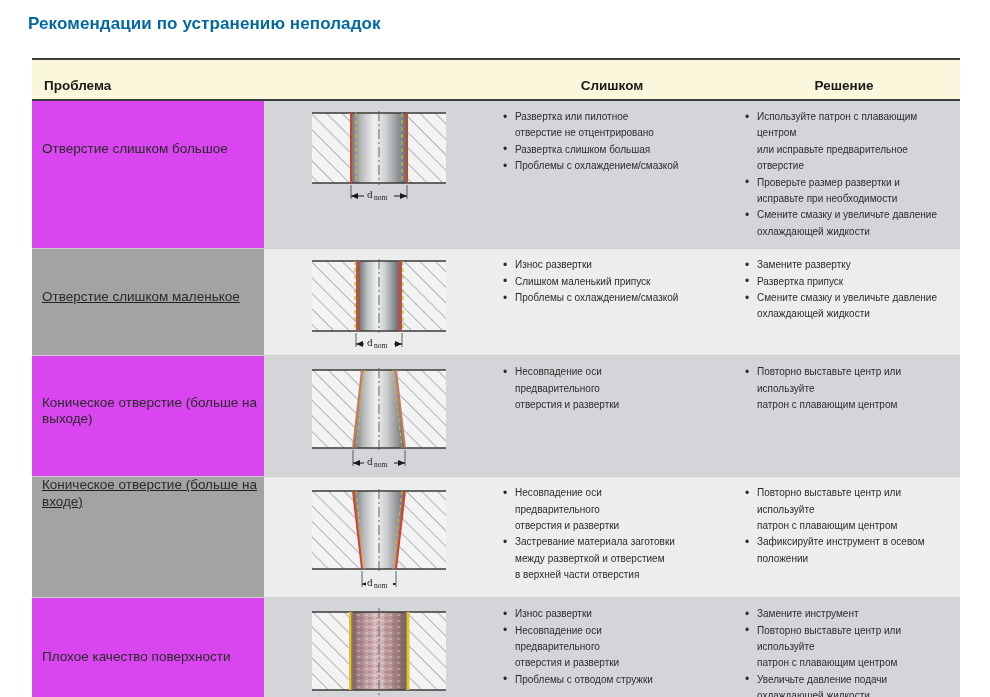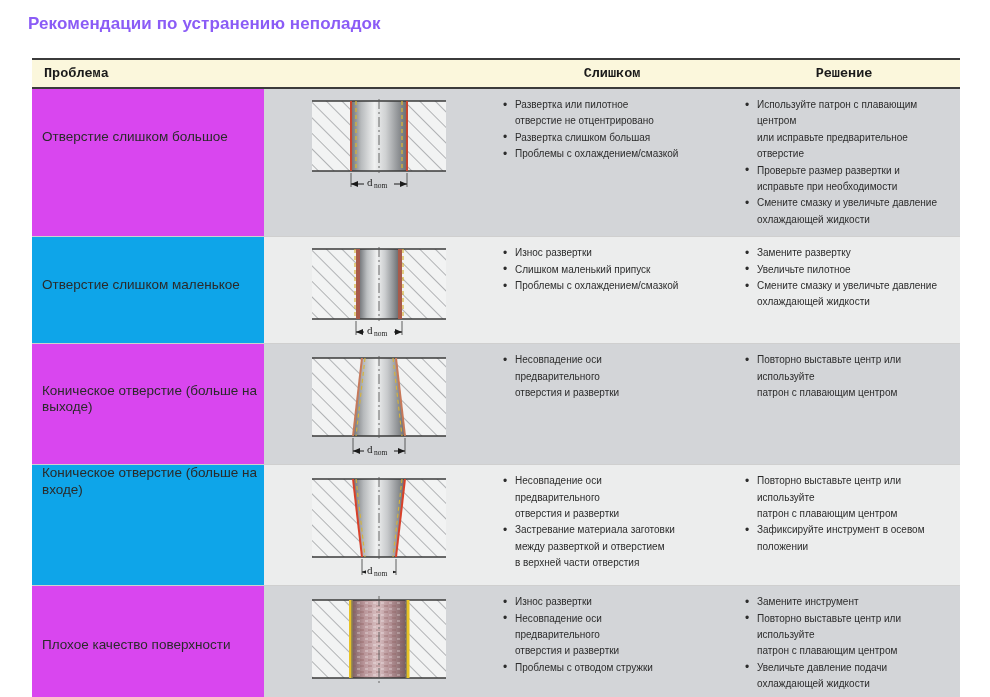--- a/index.html
+++ b/index.html
@@ -15,58 +15,57 @@
     position: relative;
     overflow: hidden;
   }
   .page-title {
     position: absolute;
     left: 28px;
     top: 14px;
     font-size: 17px;
     font-weight: bold;
     letter-spacing: 0.1px;
-    color: #8b5cf6;
+    color: #0369a1;
   }
   .table-wrap {
     position: absolute;
     left: 32px;
     top: 58px;
     width: 928px;
   }
   table.tbl {
     border-collapse: collapse;
     width: 928px;
     table-layout: fixed;
   }
   table.tbl th {
     background: #fbf7dc;
     font-size: 13.5px;
     font-weight: bold;
     color: #1a1a1a;
-    padding: 6px 0 6px 0;
+    padding: 18px 0 6px 0;
     text-align: center;
     border-top: 2px solid #3b3b3b;
     border-bottom: 2px solid #3b3b3b;
     vertical-align: middle;
-    font-family: Liberation Mono, monospace;
   }
   table.tbl th.th-problem {
     text-align: left;
     padding-left: 12px;
   }
   table.tbl td {
     vertical-align: top;
     border-bottom: 1px solid #cfcfcf;
     padding: 0;
   }
   tr.row-odd td { background: #d3d5d8; }
   tr.row-even td { background: #eceded; }
   tr.row-odd td.cell-problem { background: #d946ef; }
-  tr.row-even td.cell-problem { background: #0ea5e9; }
+  tr.row-even td.cell-problem { background: #a3a3a3; text-decoration: underline; }
   tr.last-row td { border-bottom: 2px solid #3b3b3b; }
 
   .cell-problem {
     width: 106px;
   }
   .cell-figure {
     width: 165px;
   }
   .cell-cause {
     width: 272px;
@@ -248,21 +247,21 @@
               <li>Износ развертки</li>
               <li>Слишком маленький припуск</li>
               <li>Проблемы с охлаждением/смазкой</li>
             </ul>
           </div>
         </td>
         <td class="cell-solution">
           <div class="solution-inner">
             <ul class="solution-list">
               <li>Замените развертку</li>
-              <li>Увеличьте пилотное</li>
+              <li>Развертка припуск</li>
               <li>Смените смазку и увеличьте давление
 охлаждающей жидкости</li>
             </ul>
           </div>
         </td>
       </tr>
 
       <tr class="row-odd">
         <td class="cell-problem">
           <div style="display:flex;align-items:center;height:100%;min-height:110px;">

